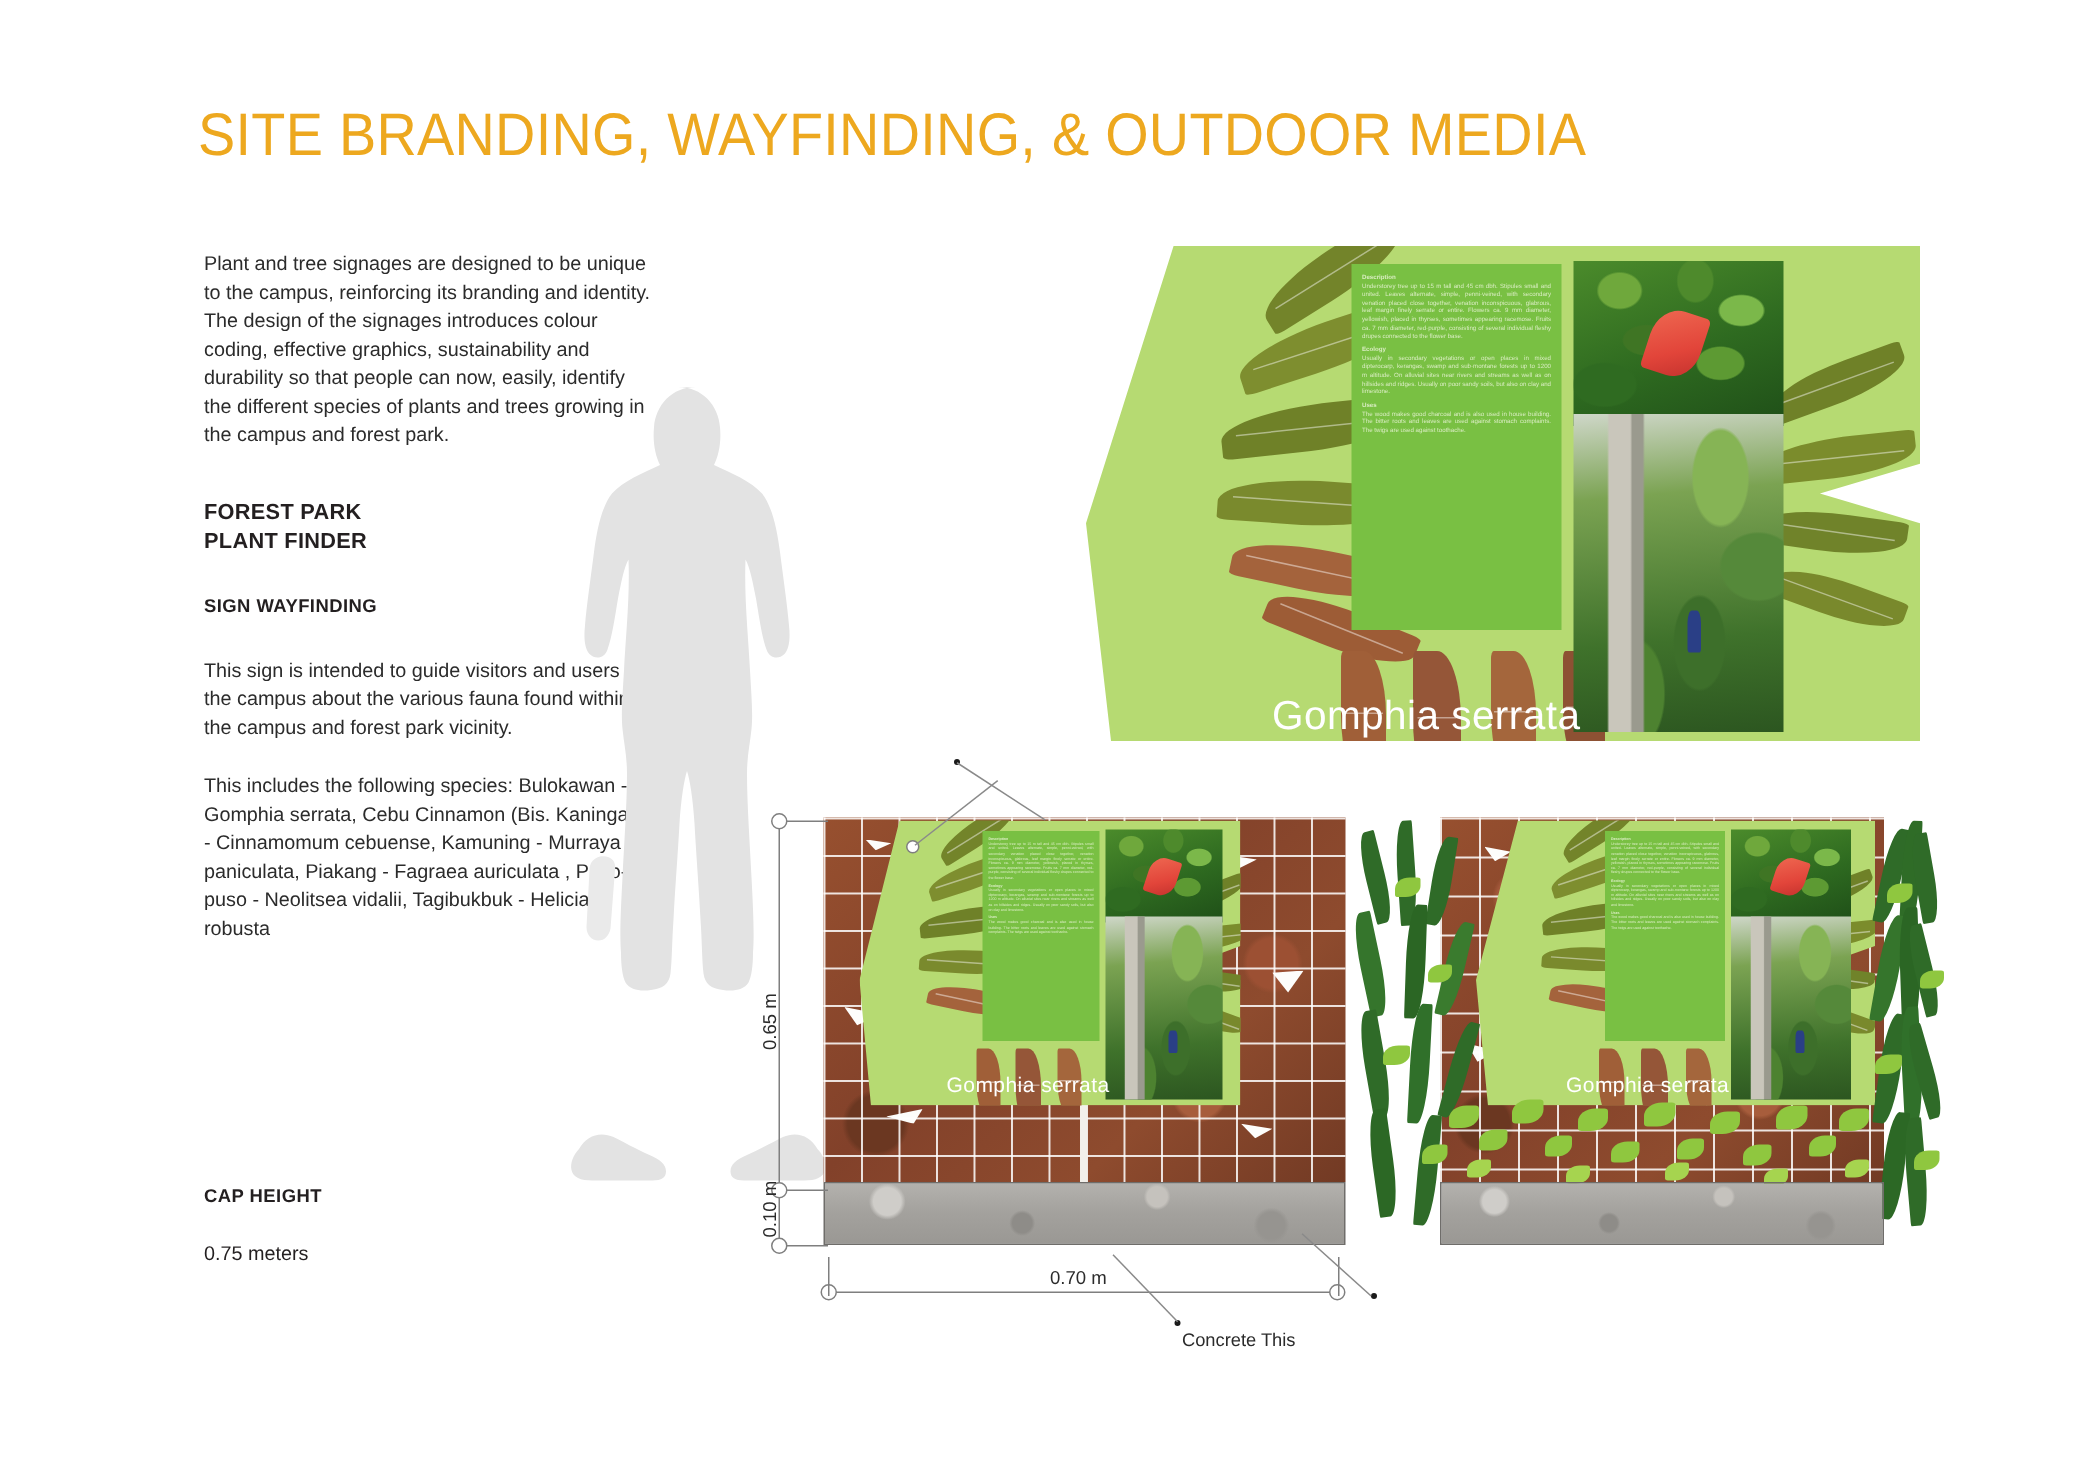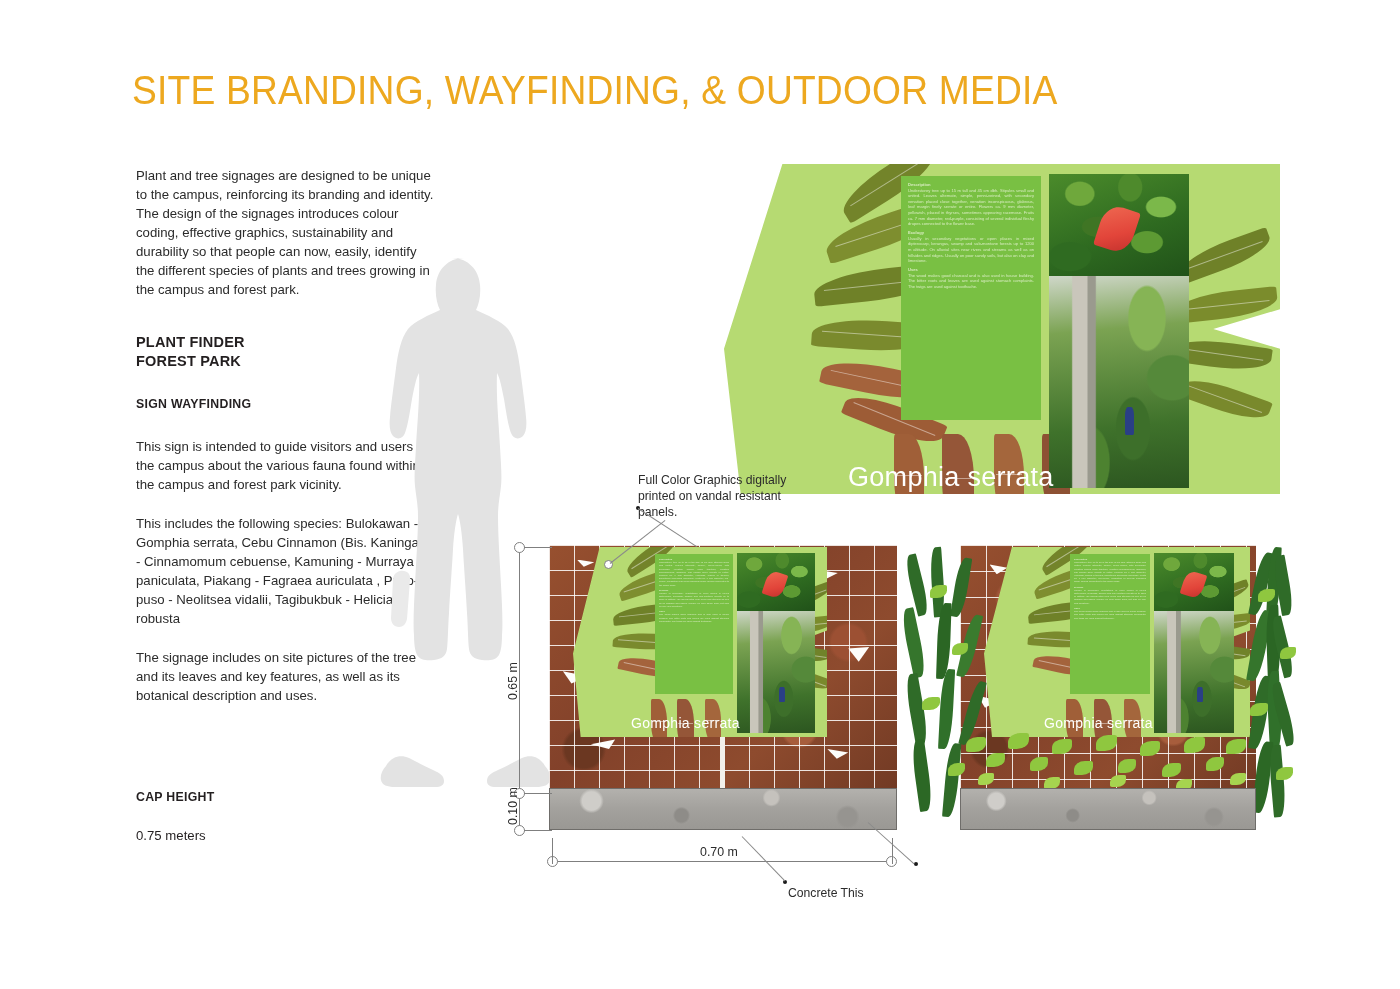--- a/index.html
+++ b/index.html
@@ -166,28 +166,27 @@
 </head>
 <body>
 
 <div class="page">
 
   <div id="page-title">SITE BRANDING, WAYFINDING, &amp; OUTDOOR MEDIA</div>
 
   <div class="left-col">
     <p class="body-par">Plant and tree signages are designed to be unique to the campus, reinforcing its branding and identity.  The design of the signages introduces colour coding, effective graphics, sustainability and durability so that people can now, easily, identify the different species of plants and trees growing in the campus and forest park.</p>
     <div class="sp-14"></div>
+    <p class="head-bold">FOREST PARK</p>
     <p class="head-bold">PLANT FINDER</p>
-    <p class="head-bold">FOREST PARK</p>
     <div class="sp-24"></div>
     <p class="head-small">SIGN WAYFINDING</p>
     <div class="sp-24"></div>
     <p class="body-par">This sign is intended to guide visitors and users of the campus about the various fauna found within the campus and forest park vicinity.</p>
     <p class="body-par">This includes the following species: Bulokawan - Gomphia serrata, Cebu Cinnamon (Bis. Kaningag) - Cinnamomum cebuense, Kamuning - Murraya paniculata, Piakang - Fagraea auriculata , Puso-puso - Neolitsea vidalii, Tagibukbuk - Helicia robusta</p>
-    <p class="body-par">The signage includes on site pictures of the tree and its leaves and key features, as well as its botanical description and uses.</p>
   </div>
 
   <div class="cap-block">
     <p class="head-small">CAP HEIGHT</p>
     <p class="cap-val">0.75 meters</p>
   </div>
 
   <svg id="human" width="175" height="585" viewBox="0 0 175 585">
     <path fill="#e3e3e3" d="M86 2c-16 0-27 12-28 27-1 10 1 19 4 25-11 5-25 11-32 19-7 9-10 24-12 39-2 16-5 36-6 49-1 9 0 16 3 19 4 4 10 3 12-3 3-8 5-22 7-34 2-10 4-21 7-26 1 25-2 53-3 74-1 17-2 30-1 39 1 10 3 18 3 30 0 20-2 48-3 69-1 19-2 38-1 50 0 9 1 16 3 20 3 5 10 6 17 5 8-1 12-4 13-11 1-8 1-22 2-36 1-20 3-45 4-64 1-16 3-29 5-35 2 6 4 19 5 35 1 19 3 44 4 64 1 14 1 28 2 36 1 7 5 10 13 11 7 1 14 0 17-5 2-4 3-11 3-20 1-12 0-31-1-50-1-21-3-49-3-69 0-12 2-20 3-30 1-9 0-22-1-39-1-21-4-49-3-74 3 5 5 16 7 26 2 12 4 26 7 34 2 6 8 7 12 3 3-3 4-10 3-19-1-13-4-33-6-49-2-15-5-30-12-39-7-8-21-14-32-19 3-6 5-15 4-25-1-15-12-27-28-27z"></path>
     <path fill="#e3e3e3" d="M8 510c-4 4-6 10-5 14 1 5 6 7 14 7h40c6 0 9-2 9-6 0-5-4-8-11-11-9-4-18-9-24-12-9-4-18-1-23 8z"></path>
@@ -418,21 +417,20 @@
   <div class="dim-label vert" style="left:506px; top:700px;">0.65 m</div>
   <div class="dim-label vert" style="left:506px; top:825px;">0.10 m</div>
 
   <div class="dim-line" style="left:552px; top:861px; width:341px; height:1px;"></div>
   <div class="dim-circle" style="left:547px; top:856px;"></div>
   <div class="dim-circle" style="left:886px; top:856px;"></div>
   <div class="dim-line" style="left:552px; top:838px; width:1px; height:26px;"></div>
   <div class="dim-line" style="left:892px; top:838px; width:1px; height:26px;"></div>
   <div class="dim-label" style="left:700px; top:845px;">0.70 m</div>
 
-  <div class="callout" style="left:638px; top:472px; width:165px;">Full Color Graphics digitally printed on vandal resistant panels.</div>
   <div class="lead-dot" style="left:636px; top:506px;"></div>
   <div class="lead-line" style="left:638px; top:508px; width:70px; transform:rotate(33deg);"></div>
 
   <div class="callout" style="left:788px; top:885px; width:120px;">Concrete This</div>
   <div class="lead-dot" style="left:783px; top:880px;"></div>
   <div class="lead-line" style="left:742px; top:836px; width:62px; transform:rotate(46deg);"></div>
 
   <div class="lead-dot" style="left:914px; top:862px;"></div>
   <div class="lead-line" style="left:868px; top:822px; width:62px; transform:rotate(42deg);"></div>
 

